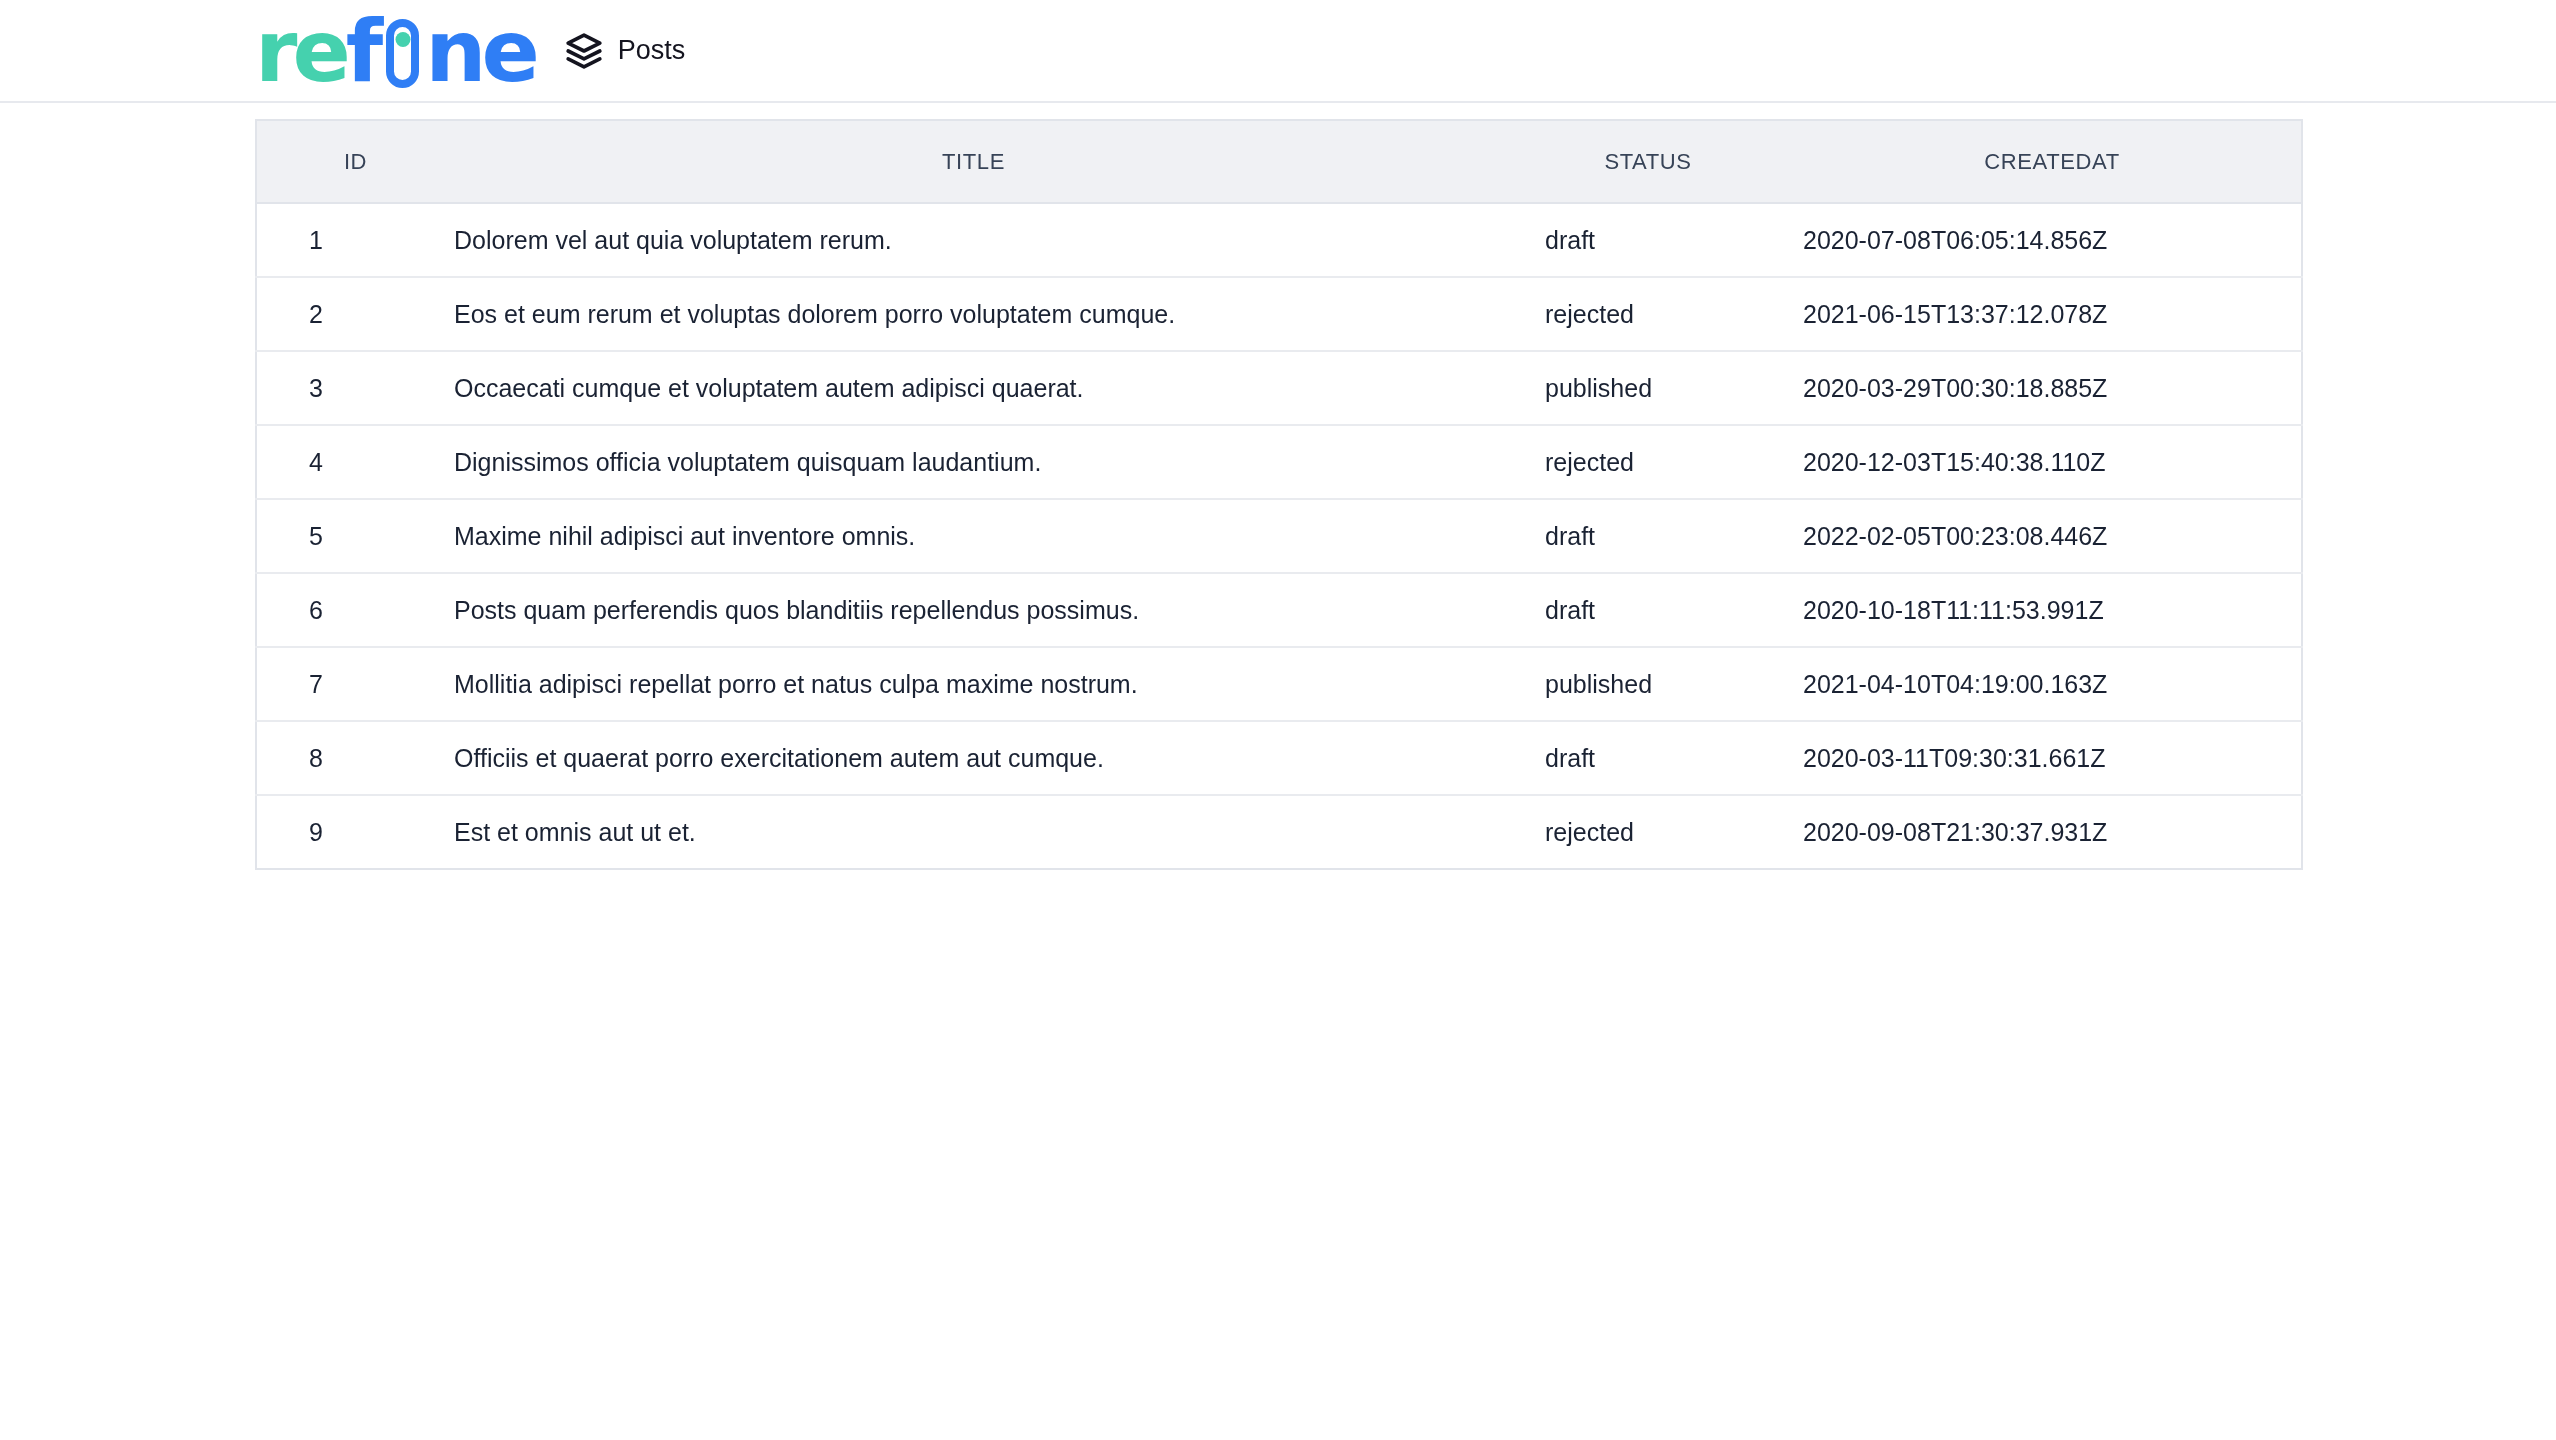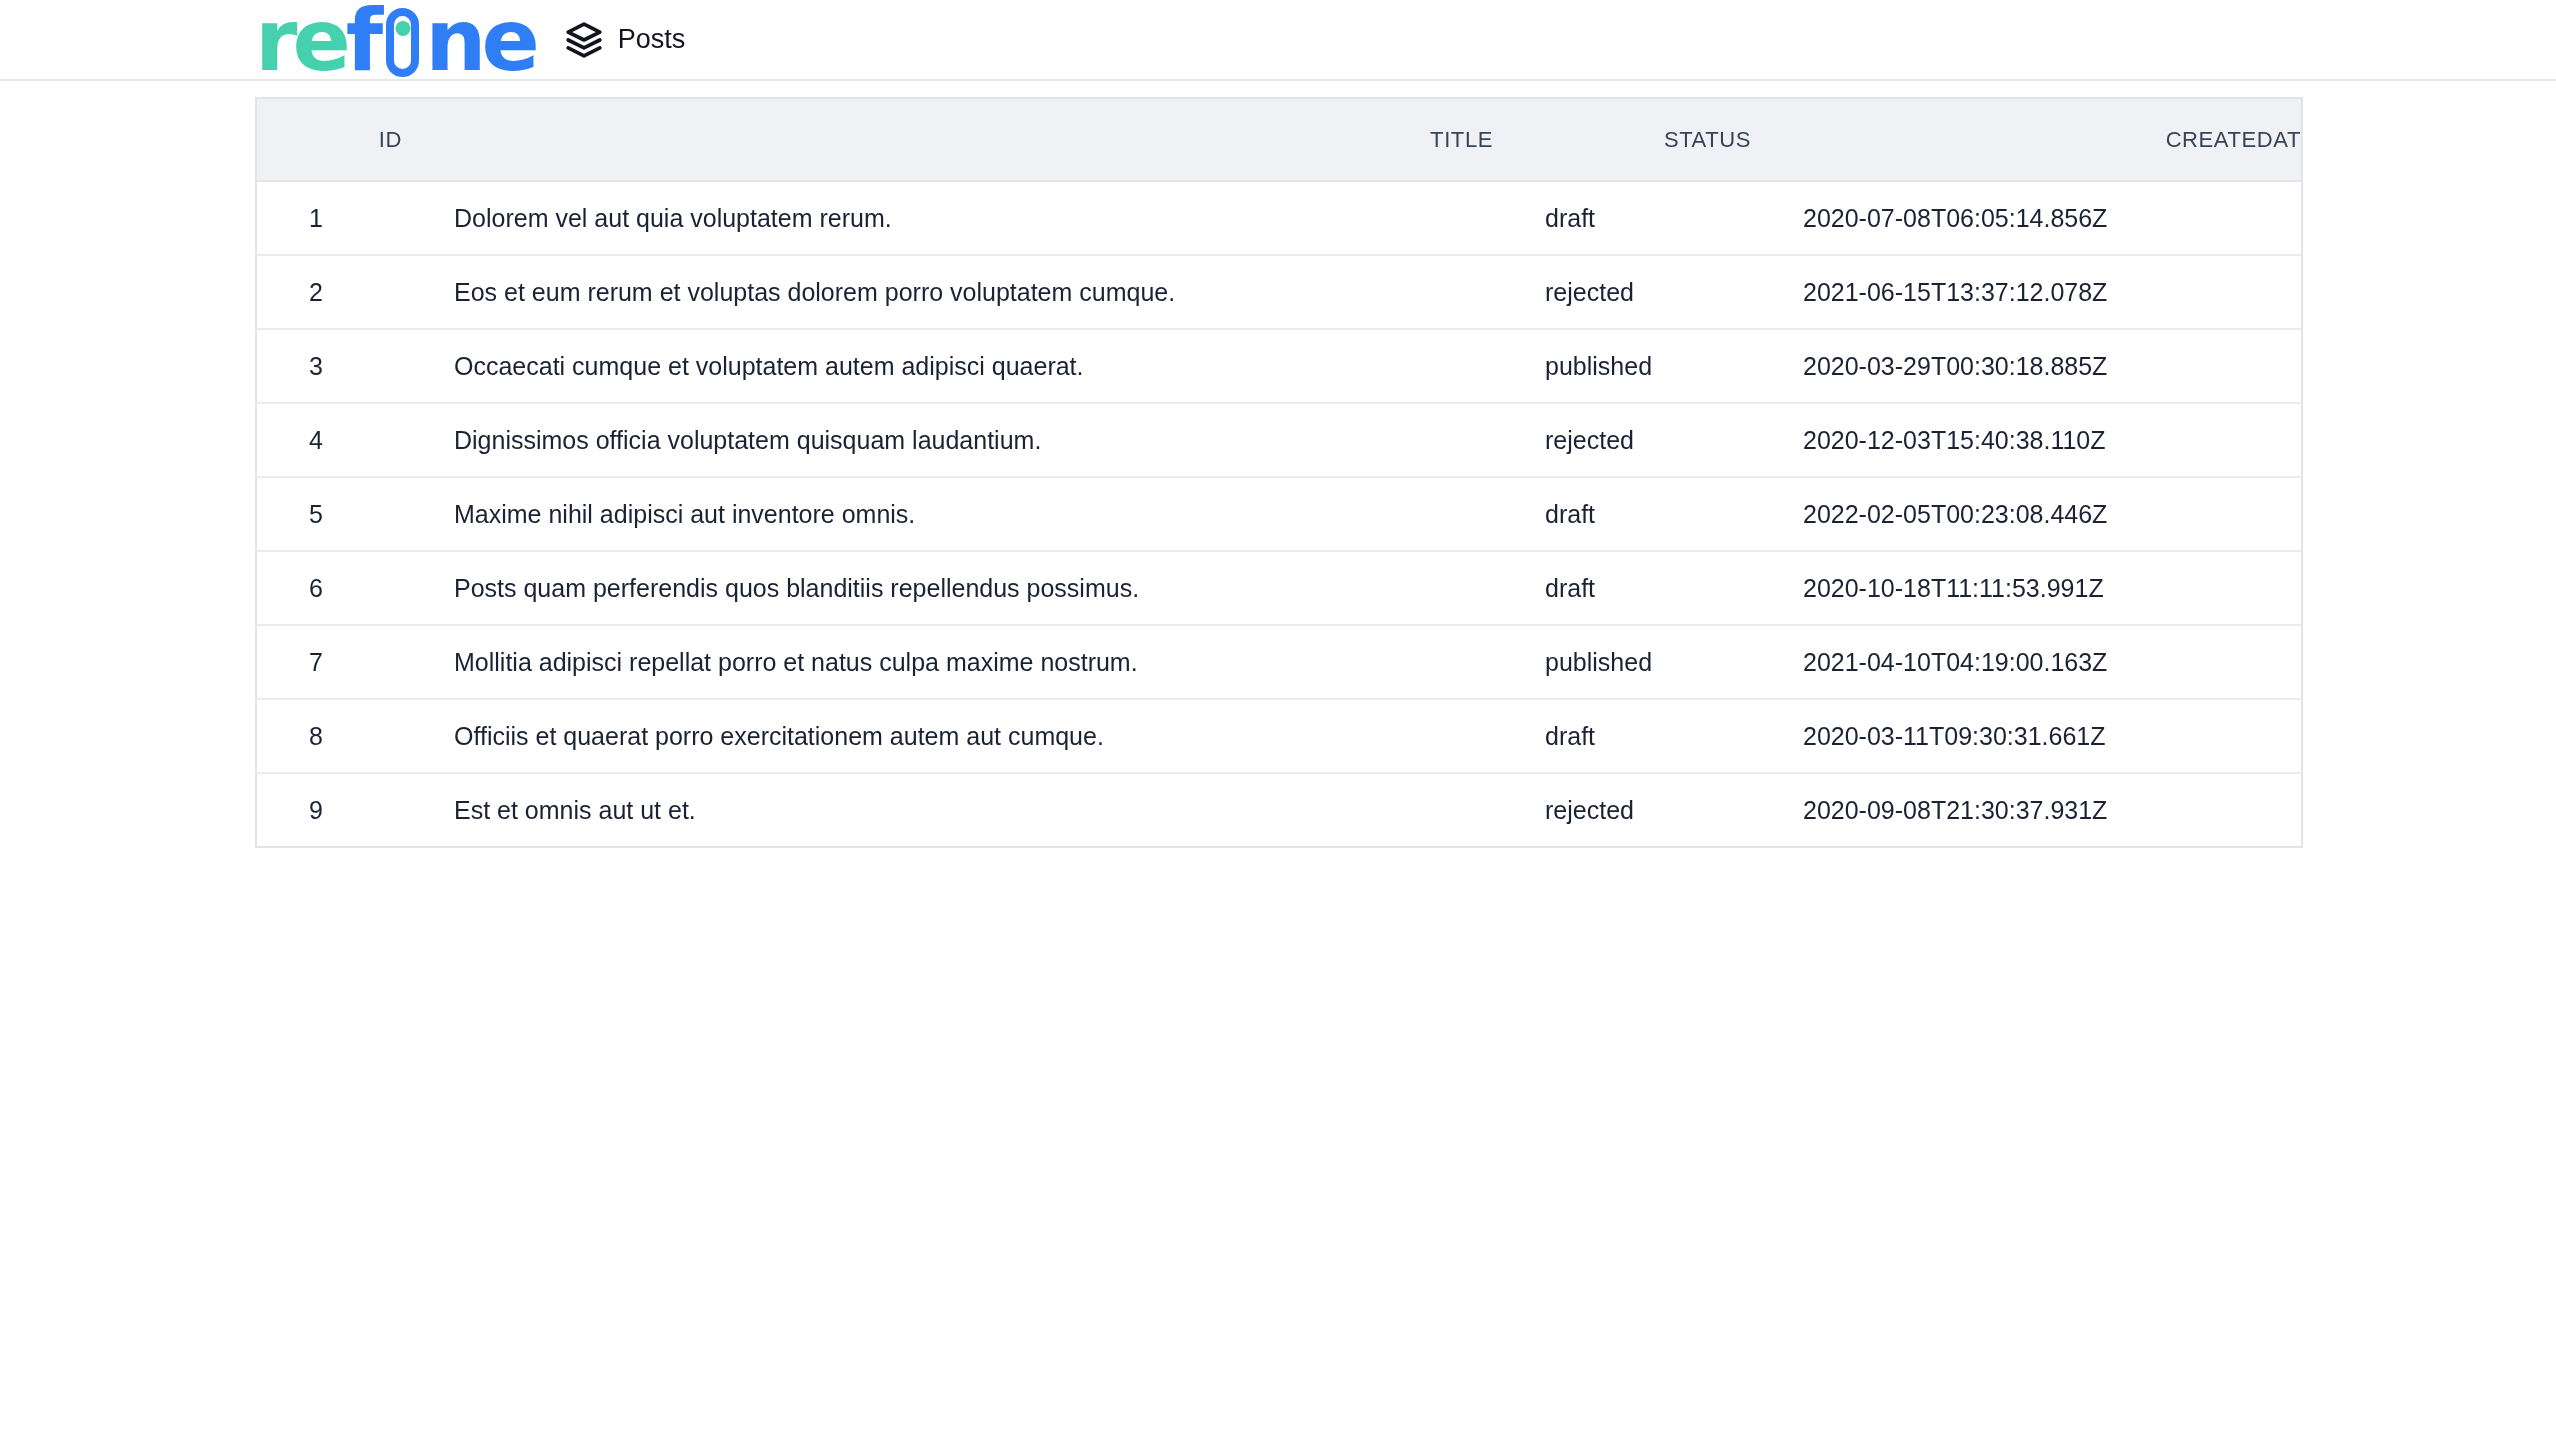--- a/index.html
+++ b/index.html
@@ -6,21 +6,21 @@
   html, body { width: 2556px; height: 1440px; }
   body {
     background: #ffffff;
     font-family: "Liberation Sans", sans-serif;
     overflow: hidden;
     color: #1a2233;
   }
 
   
   .topnav {
-    height: 81px;
+    height: 103px;
     background: #ffffff;
     border-bottom: 2px solid #e7e9ee;
     display: flex;
     align-items: center;
     padding: 0 255px;
   }
   .logo {
     display: inline-block;
     font-family: "DejaVu Sans", sans-serif;
     font-weight: 700;
@@ -70,21 +70,21 @@
   .content { padding: 16px 255px 0 255px; }
   table.posts {
     width: 2046px;
     table-layout: fixed;
     border-collapse: collapse;
     border: 2px solid #e1e4ea;
   }
   table.posts th {
     background: #f0f1f4;
     height: 83px;
-    text-align: right;
+    text-align: center;
     vertical-align: middle;
     padding: 0 0 0 52px;
     font-size: 22px;
     font-weight: 500;
     letter-spacing: 0.6px;
     color: #374357;
     border-bottom: 2px solid #e1e4ea;
   }
   table.posts td {
     height: 74px;

